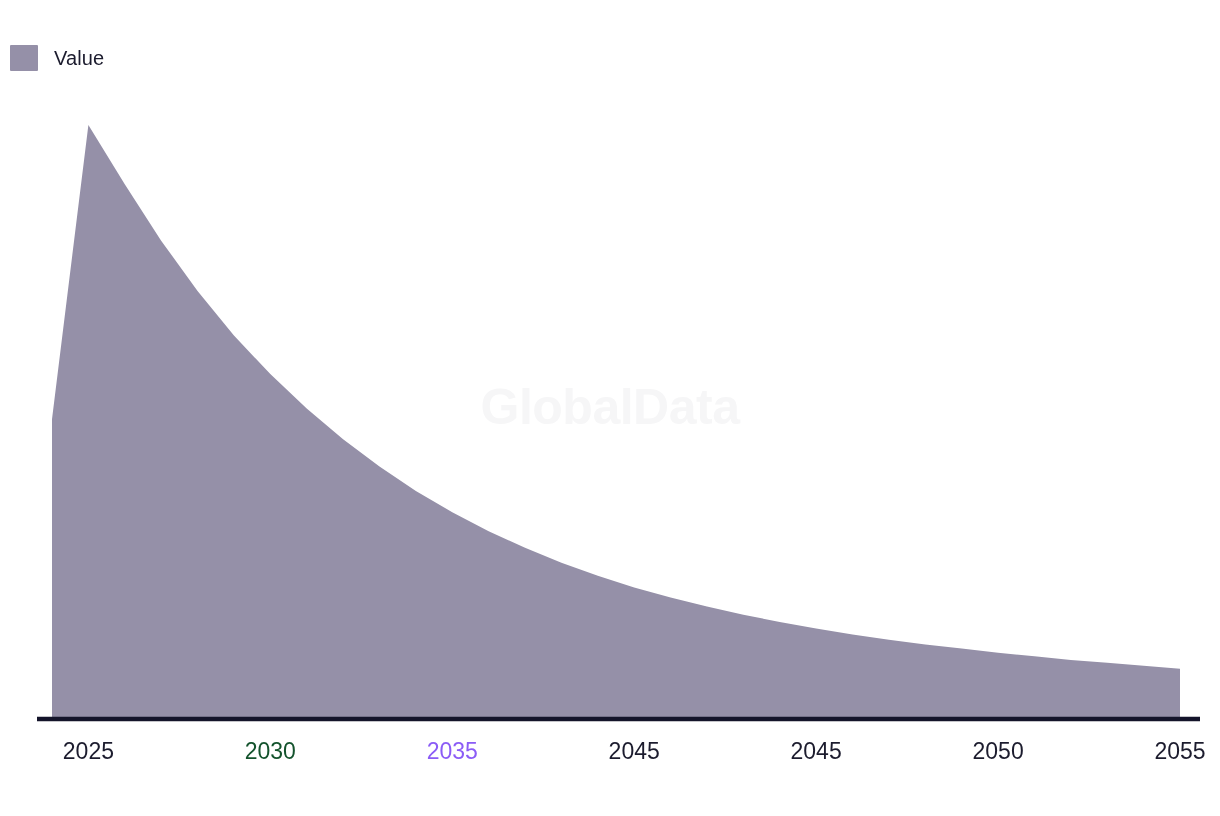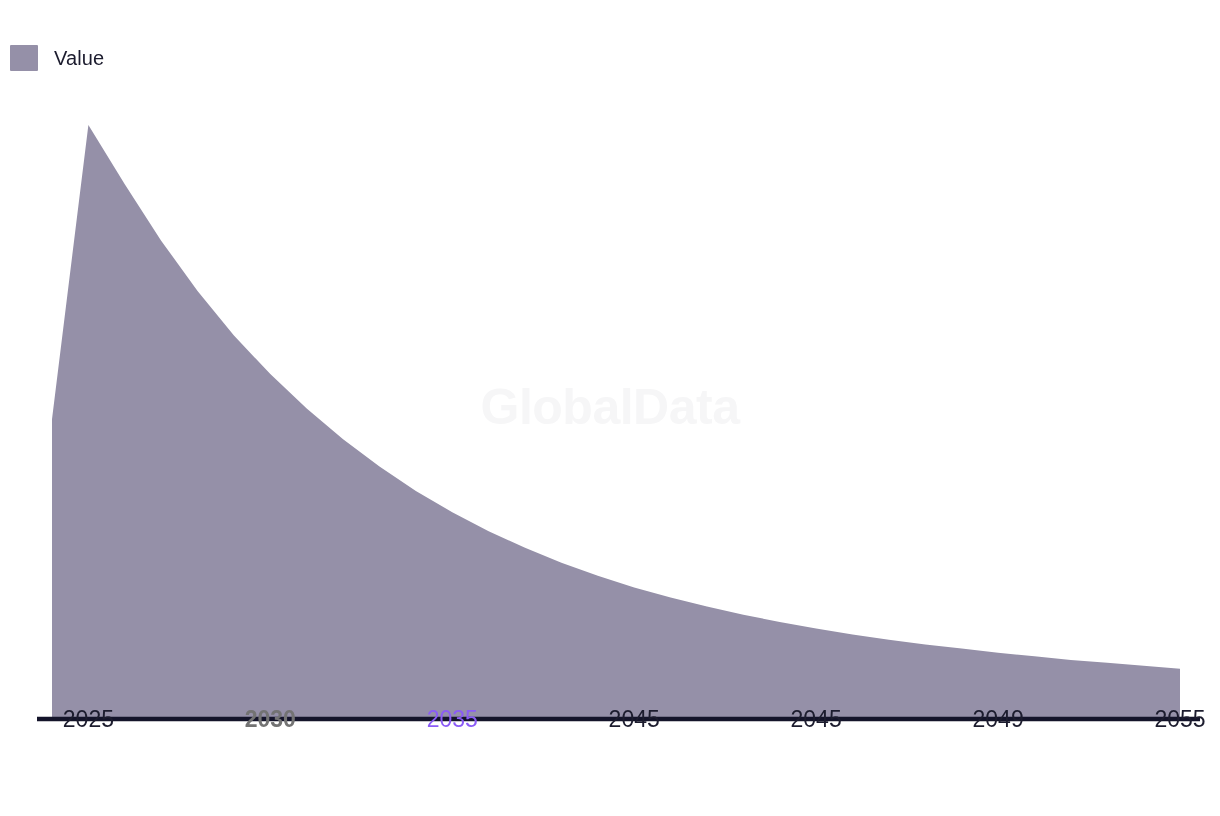--- a/index.html
+++ b/index.html
@@ -65,21 +65,21 @@
     left: 0;
     top: 0;
     width: 1220px;
     height: 816px;
     display: block;
   }
   
   .xaxis-labels {
     position: absolute;
     left: 0;
-    top: 704px;
+    top: 736px;
     width: 1220px;
     height: 36px;
   }
   .xtick {
     position: absolute;
     font-size: 23px;
     color: #1c1c2e;
     transform: translateX(-50%);
     white-space: nowrap;
     line-height: 30px;
@@ -97,21 +97,21 @@
 
   <div class="watermark" style="color: rgb(246, 246, 247);">GlobalData</div>
 
   <svg class="plot-svg" viewBox="0 0 1220 816">
     <path id="area-path" fill="#9590a8" stroke="none" d="M 52.00 718.00 L 52.00 419.13 L 88.39 125.00 L 124.77 184.30 L 161.16 240.63 L 197.55 291.04 L 233.94 335.51 L 270.32 374.06 L 306.71 408.45 L 343.10 439.29 L 379.48 466.57 L 415.87 490.88 L 452.26 512.23 L 488.65 531.21 L 525.03 547.81 L 561.42 562.63 L 597.81 575.68 L 634.19 587.54 L 670.58 597.62 L 706.97 606.52 L 743.35 614.82 L 779.74 621.93 L 816.13 628.46 L 852.52 634.39 L 888.90 639.72 L 925.29 644.47 L 961.68 648.62 L 998.06 652.77 L 1034.45 656.33 L 1070.84 659.89 L 1107.23 662.85 L 1143.61 665.82 L 1180.00 668.78 L 1180.00 718.00 Z"></path>
     <line id="axis-line" x1="37" y1="719" x2="1200" y2="719" stroke="#14142a" stroke-width="4.5" stroke-linecap="butt"></line>
   </svg>
 
   <div class="xaxis-labels" id="xaxis-labels">
       <div class="xtick" style="left: 88.4px; color: rgb(28, 28, 46);">2025</div>
-      <div class="xtick" style="left: 270.3px; color: #737373; font-weight: bold;">2030</div>
+      <div class="xtick" style="left: 270.3px; color: #14532d;">2030</div>
       <div class="xtick" style="left: 452.3px; color: #8b5cf6;">2035</div>
       <div class="xtick" style="left: 634.2px; color: rgb(28, 28, 46);">2045</div>
       <div class="xtick" style="left: 816.1px; color: rgb(28, 28, 46); text-align: center;">2045</div>
-      <div class="xtick" style="left: 998.1px; color: rgb(28, 28, 46);">2049</div>
+      <div class="xtick" style="left: 998.1px; color: rgb(28, 28, 46);">2050</div>
       <div class="xtick" style="left: 1180px; color: rgb(28, 28, 46);">2055</div>
     </div>
 
 </div>
 
 </body></html>

